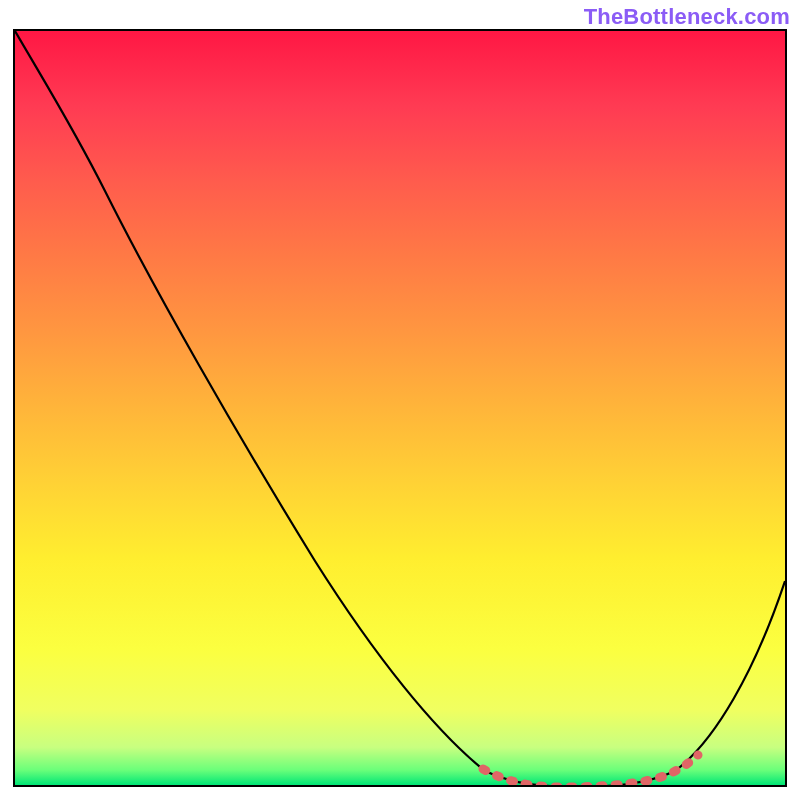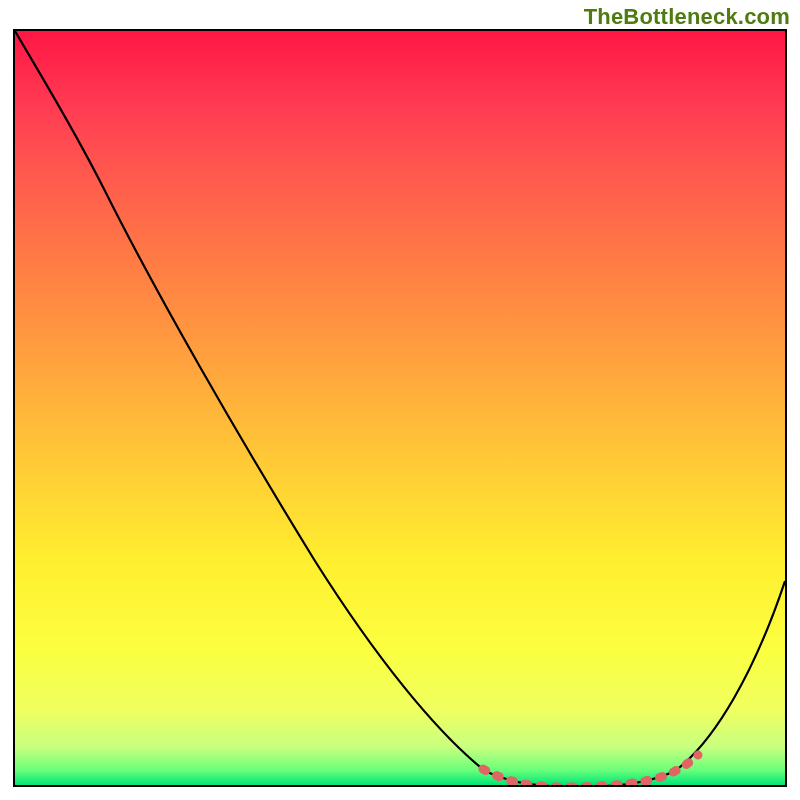--- a/index.html
+++ b/index.html
@@ -15,21 +15,21 @@
     position: relative;
     width: 800px;
     height: 800px;
   }
   .watermark {
     position: absolute;
     top: 4px;
     right: 10px;
     font-size: 22px;
     font-weight: 600;
-    color: #4d7c0f;
+    color: #8b5cf6;
     letter-spacing: 0.2px;
     z-index: 10;
   }
   .plot-area {
     position: absolute;
     left: 13px;
     top: 29px;
     width: 774px;
     height: 758px;
     box-sizing: border-box;

